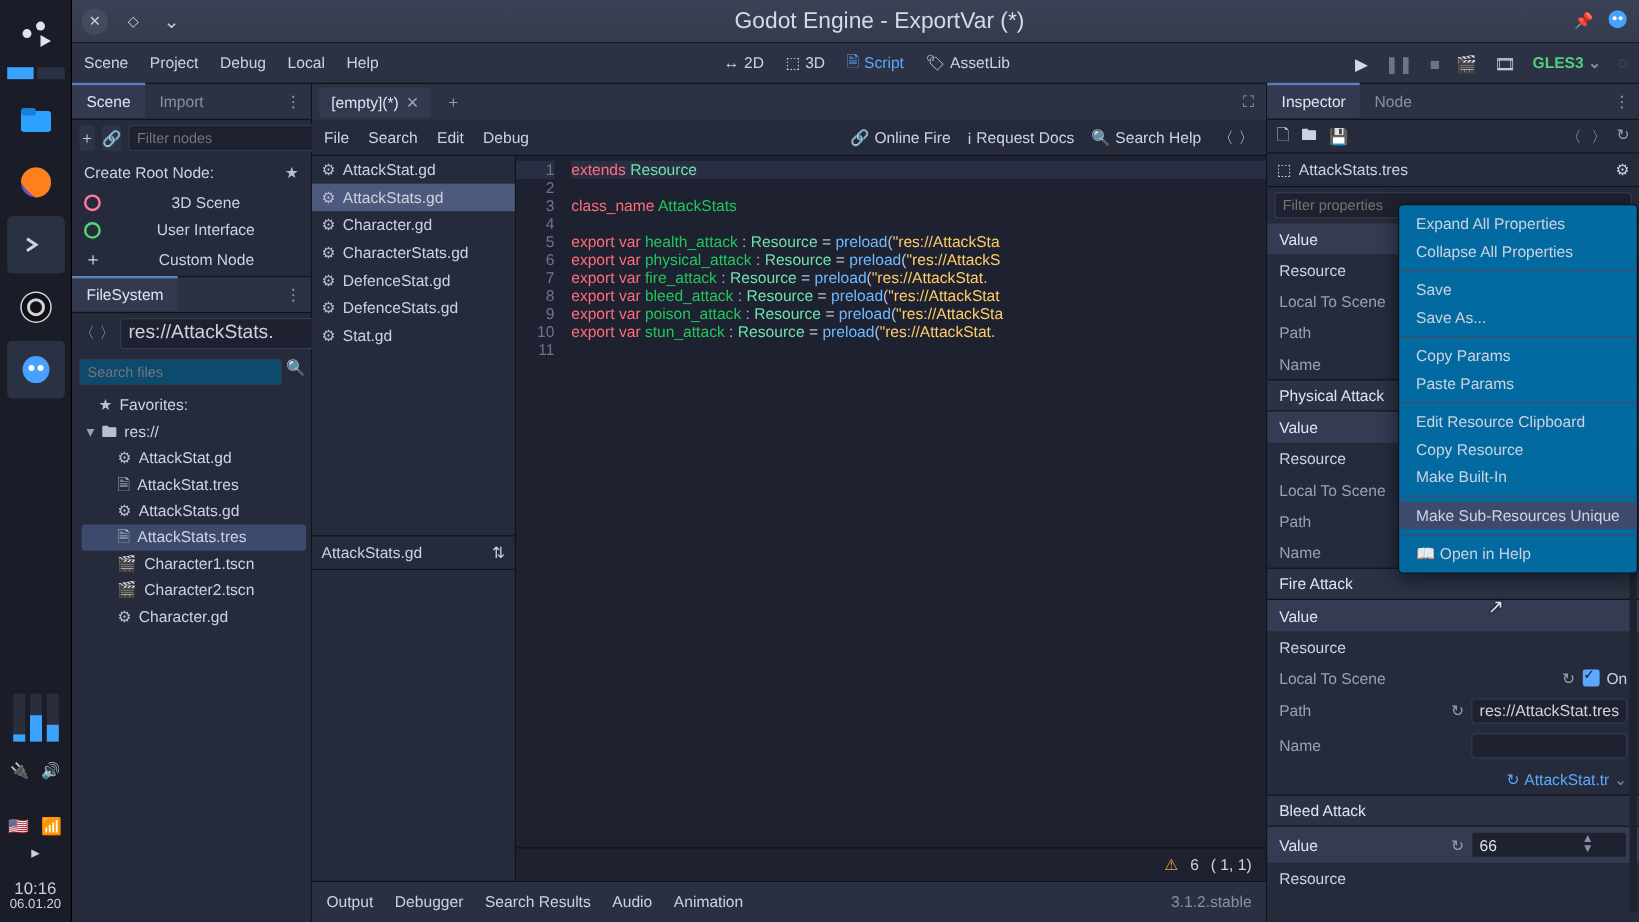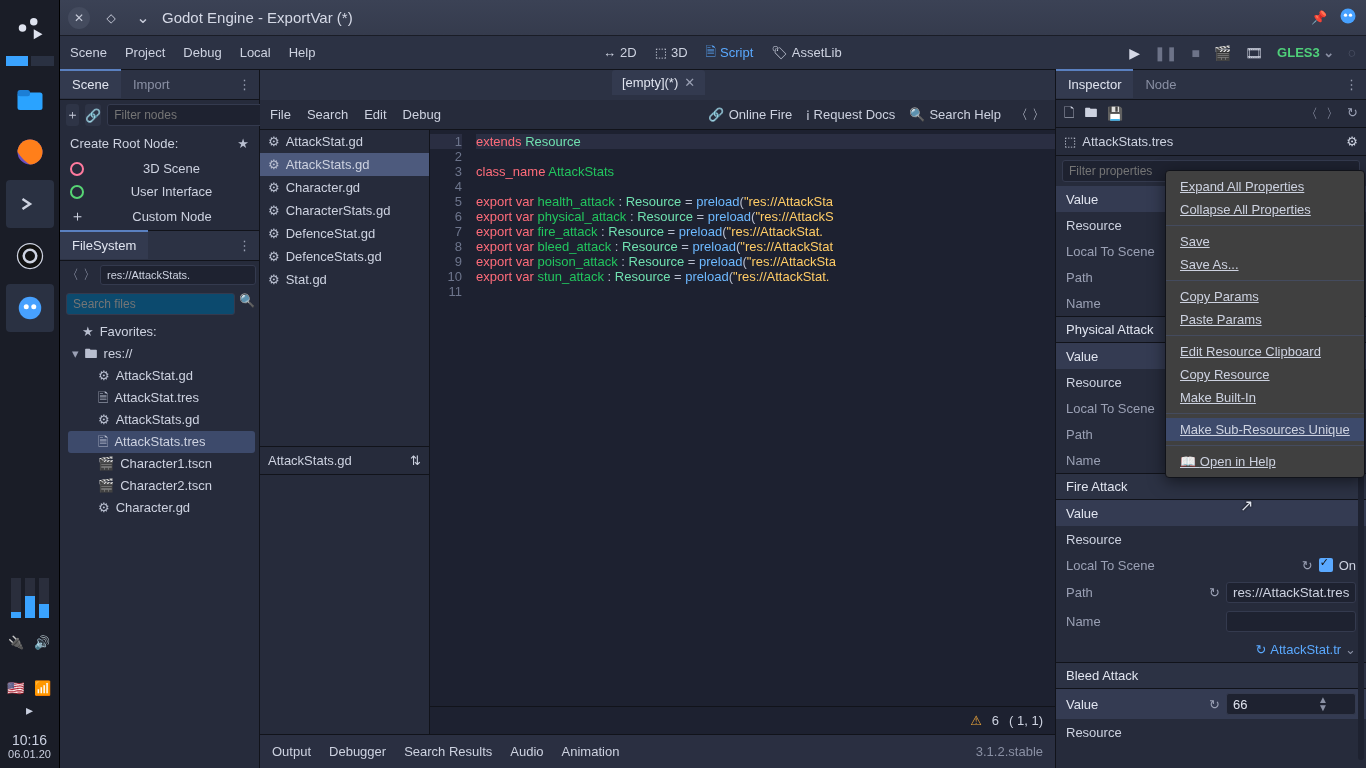--- a/index.html
+++ b/index.html
@@ -30,21 +30,21 @@
 }
 
 
 .titlebar {
   height: 36px; background: linear-gradient(#3b4255,#353b4d);
   display: flex; align-items: center; padding: 0 8px; gap: 8px;
   border-bottom: 1px solid #1a1d27;
 }
 .titlebar .win-btn { width: 22px; height: 22px; border-radius: 11px; display:flex; justify-content:center; align-items:center; font-size:12px; }
 .titlebar .left-ctrl { display:flex; align-items:center; gap:10px; }
-.titlebar .title { flex:1; font-size:15px; color:#d5d9e6; }
+.titlebar .title { flex:1; text-align:center; font-size:19px; color:#d5d9e6; }
 .titlebar .right-ctrl { display:flex; align-items:center; gap:10px; }
 .close-circle { background:#444b5e; color:#c6cad8;}
 .diamond::before { content:"◇"; color:#c6cad8;}
 .chevd::before  { content:"⌄"; color:#c6cad8; font-size:16px;}
 
 
 .menubar {
   height: 34px; background: #2c3244; border-bottom:1px solid #11131a;
   display:flex; align-items:center; padding: 0 10px; gap: 18px;
 }
@@ -77,38 +77,38 @@
 .scene-toolbar input { flex:1; background:#1e2230; border:1px solid #343a4e; color:#cdd2e0; padding:3px 6px; border-radius:3px; font-size:12px;}
 .scene-dock .label-row { padding:6px 10px; color:#cdd2e0; display:flex; justify-content:space-between; align-items:center;}
 .scene-dock .row-btn { display:flex; align-items:center; gap:10px; padding:4px 10px; }
 .scene-dock .row-btn .dot { width:14px; height:14px; border-radius:50%; border:2px solid; display:inline-block; }
 .scene-dock .row-btn .text { flex:1; text-align:center; color:#cdd2e0;}
 
 
 .fs-dock { flex:1; display:flex; flex-direction:column; border-top:1px solid #11131a; }
 .fs-nav { display:flex; align-items:center; gap:4px; padding:4px 6px; }
 .fs-nav .nv { width:20px; text-align:center; color:#9aa0b4;}
-.fs-nav input { flex:1; background:#1e2230; border:1px solid #343a4e; color:#cdd2e0; padding:3px 6px; border-radius:3px; font-size:11px;}
+.fs-nav input { flex:1; background:#1e2230; border:1px solid #343a4e; color:#cdd2e0; padding:3px 6px; border-radius:3px; font-size:16px;}
 .fs-search { display:flex; padding:4px 6px; gap:4px;}
 .fs-search input { flex:1; background:#0c4a6e; border:1px solid #343a4e; color:#9aa0b4; padding:3px 6px; border-radius:3px; font-size:12px;}
 .fs-tree { flex:1; overflow:hidden; padding:2px 4px 2px 8px; line-height:22px; }
 .fs-tree .node { display:flex; align-items:center; gap:6px; white-space:nowrap; padding:0 4px;text-align:right;}
 .fs-tree .indent1 { padding-left: 14px; }
 .fs-tree .indent2 { padding-left: 30px; }
 .fs-tree .sel { background:#3d4a6b; border-radius:3px; }
 .gear-icon::before { content:"⚙"; color:#b9bfd0;}
 .doc-icon::before  { content:"🗎"; color:#b9bfd0;}
 .clap-icon::before { content:"🎬"; color:#b9bfd0;}
 .foldo-icon::before{ content:"▾"; color:#9aa0b4;}
 .star-icon::before { content:"★"; color:#b9bfd0;}
 .folder-icon::before{content:"🖿"; color:#b9bfd0;}
 
 
 .col-center { flex:1; display:flex; flex-direction:column; background:#262b3b; border-right:1px solid #11131a;}
-.center-tabs { height:30px; display:flex; align-items:center; background:#2c3244; padding-left:6px;flex-direction:column;}
+.center-tabs { height:30px; display:flex; align-items:center; background:#2c3244; padding-left:6px;}
 .center-tabs .tab { padding:5px 10px; background:#333a4f; border-radius:3px 3px 0 0; display:flex; align-items:center; gap:6px; margin-right:4px; color:#e0e4ef;}
 .center-tabs .tab .x { color:#9aa0b4; cursor:default;}
 .center-tabs .plus { padding:0 8px; color:#9aa0b4; }
 .center-tabs .max { margin-left:auto; padding:0 10px; color:#9aa0b4;}
 .editor-menu { height:30px; display:flex; align-items:center; gap:16px; padding:0 10px; background:#262b3b; border-bottom:1px solid #11131a;}
 .editor-menu .grp { display:flex; gap:16px; }
 .editor-menu .grp span { color:#cdd2e0; }
 .editor-menu .help { margin-left:auto; display:flex; gap:14px; align-items:center;}
 .editor-menu .help span { color:#cdd2e0; display:flex; align-items:center; gap:4px;}
 .editor-menu .arrows { display:flex; gap:6px; color:#8a90a4; }
@@ -158,22 +158,22 @@
 .props .chk::after { content:"✓"; color:#111; font-size:11px; position:absolute; left:1px; top:-2px;}
 .props .on { color:#cdd2e0; }
 .props .stepper { background:#1e2230; border:1px solid #343a4e; border-radius:3px; display:flex; align-items:center; width:130px;}
 .props .stepper span { flex:1; padding:2px 6px;}
 .props .stepper .sbtn { width:16px; text-align:center; color:#8a90a4; font-size:10px; line-height:8px;}
 .sb { position:absolute; right:2px; top:200px; bottom:8px; width:6px; background:#1e2230; border-radius:3px;}
 .sb .th { position:absolute; left:0; right:0; top:0; height:40%; background:#5a6280; border-radius:3px;}
 
 
 .ctx {
-  position:absolute; background:#404040; border:1px solid #11131a; border-radius:4px;
-  padding:4px 0; box-shadow:0 4px 16px rgba(0,0,0,.5); z-index:10; min-width:200px;text-decoration:underline;
+  position:absolute; background:#0369a1; border:1px solid #11131a; border-radius:4px;
+  padding:4px 0; box-shadow:0 4px 16px rgba(0,0,0,.5); z-index:10; min-width:200px;
 }
 .ctx .mi { padding:4px 14px; color:#cdd2e0; white-space:nowrap;}
 .ctx .mi.hl { background:#3d4a6b; }
 .ctx hr { border:0; border-top:1px solid #444b5e; margin:4px 0;}
 .cursor { position:absolute; z-index:20; font-size:16px; color:#e0e4ef; pointer-events:none; left:0; top:0;}
 .cursor::before { content:"↖"; transform:scaleX(-1); display:inline-block; filter:drop-shadow(0 0 1px #000);}
 </style>
 </head>
 <body>
 

